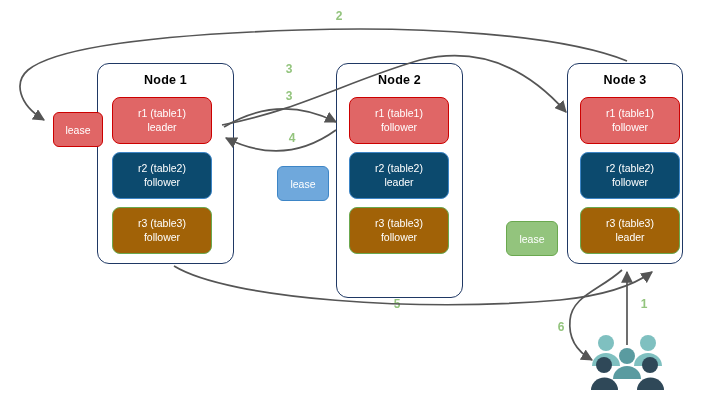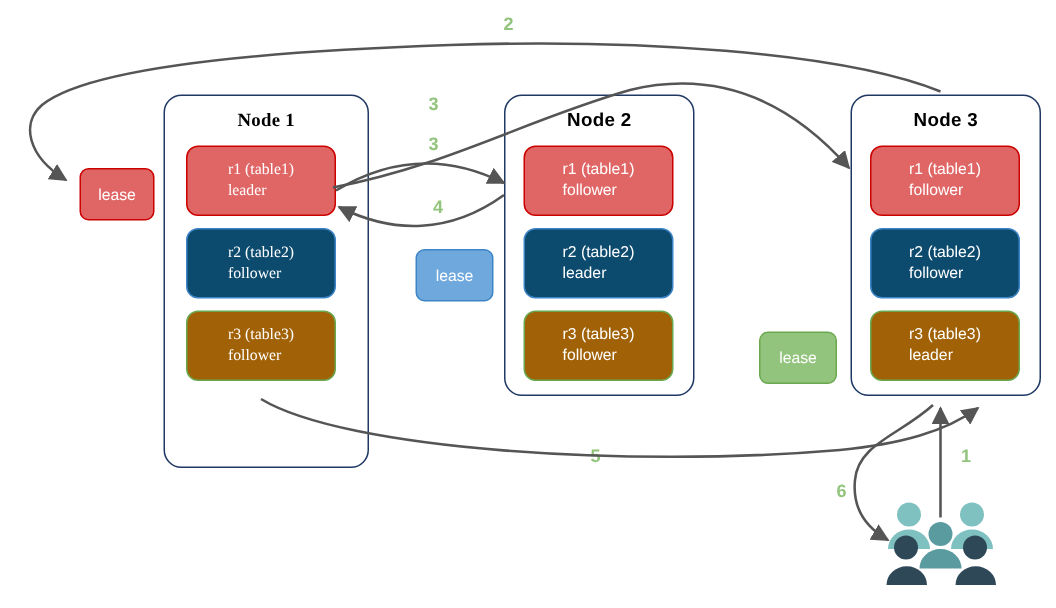--- a/index.html
+++ b/index.html
@@ -19,21 +19,21 @@
   }
   .node-title{
     position:absolute;left:0;right:0;top:9px;
     text-align:center;font-weight:bold;font-size:12.5px;color:#000000;
     letter-spacing:.2px;
   }
   .replica{
     position:absolute;left:14px;width:100px;height:47px;
     border-radius:8px;box-sizing:border-box;
     display:flex;align-items:center;justify-content:center;
-    text-align:left;line-height:1.25;
+    text-align:center;line-height:1.25;
     font-size:10.5px;color:#ffffff;
     white-space:pre-line;
   }
   .rep-red{background:#e06666;border:1.6px solid #cc0000;}
   .rep-blue{background:#0c4a6e;border:1.6px solid #3d85c6;}
   .rep-green{background:#a16207;border:1.6px solid #6aa84f;}
 
   .lease{
     position:absolute;height:35px;
     border-radius:6px;box-sizing:border-box;
@@ -71,41 +71,41 @@
 
     <path d="M 336,130 C 300,156 262,156 226,138" fill="none" stroke="#555555" stroke-width="1.7" marker-end="url(#ah)"></path>
 
     <path d="M 174,266 C 230,300 420,312 560,300 C 600,296 630,288 652,272" fill="none" stroke="#555555" stroke-width="1.7" marker-end="url(#ah)"></path>
 
     <path d="M 627,345 L 627,272" fill="none" stroke="#555555" stroke-width="1.7" marker-end="url(#ah)"></path>
 
     <path d="M 622,270 C 600,290 572,296 570,320 C 568,340 578,352 592,360" fill="none" stroke="#555555" stroke-width="1.7" marker-end="url(#ah)"></path>
   </svg>
 
-  <div class="node-box" style="left:109px;top:63px;width:137px;height:249px;font-family:Liberation Serif, serif;">
+  <div class="node-box" style="left:97px;top:63px;width:137px;height:201px;">
     <div class="node-title">Node 1</div>
     <div class="replica rep-red" style="top:33px;">r1 (table1)
 leader</div>
     <div class="replica rep-blue" style="top:88px;">r2 (table2)
 follower</div>
     <div class="replica rep-green" style="top:143px;">r3 (table3)
 follower</div>
   </div>
 
-  <div class="node-box" style="left:336px;top:63px;width:127px;height:201px;">
+  <div class="node-box" style="left:336px;top:63px;width:127px;height:235px;">
     <div class="node-title">Node 2</div>
     <div class="replica rep-red" style="top:33px;left:12px;">r1 (table1)
 follower</div>
     <div class="replica rep-blue" style="top:88px;left:12px;">r2 (table2)
 leader</div>
     <div class="replica rep-green" style="top:143px;left:12px;">r3 (table3)
 follower</div>
   </div>
 
-  <div class="node-box" style="left:567px;top:63px;width:127px;height:201px;">
+  <div class="node-box" style="left:567px;top:63px;width:116px;height:201px;">
     <div class="node-title">Node 3</div>
     <div class="replica rep-red" style="top:33px;left:12px;">r1 (table1)
 follower</div>
     <div class="replica rep-blue" style="top:88px;left:12px;">r2 (table2)
 follower</div>
     <div class="replica rep-green" style="top:143px;left:12px;">r3 (table3)
 leader</div>
   </div>
 
   <div class="lease lease-red" style="left:53px;top:112px;width:50px;">lease</div>

